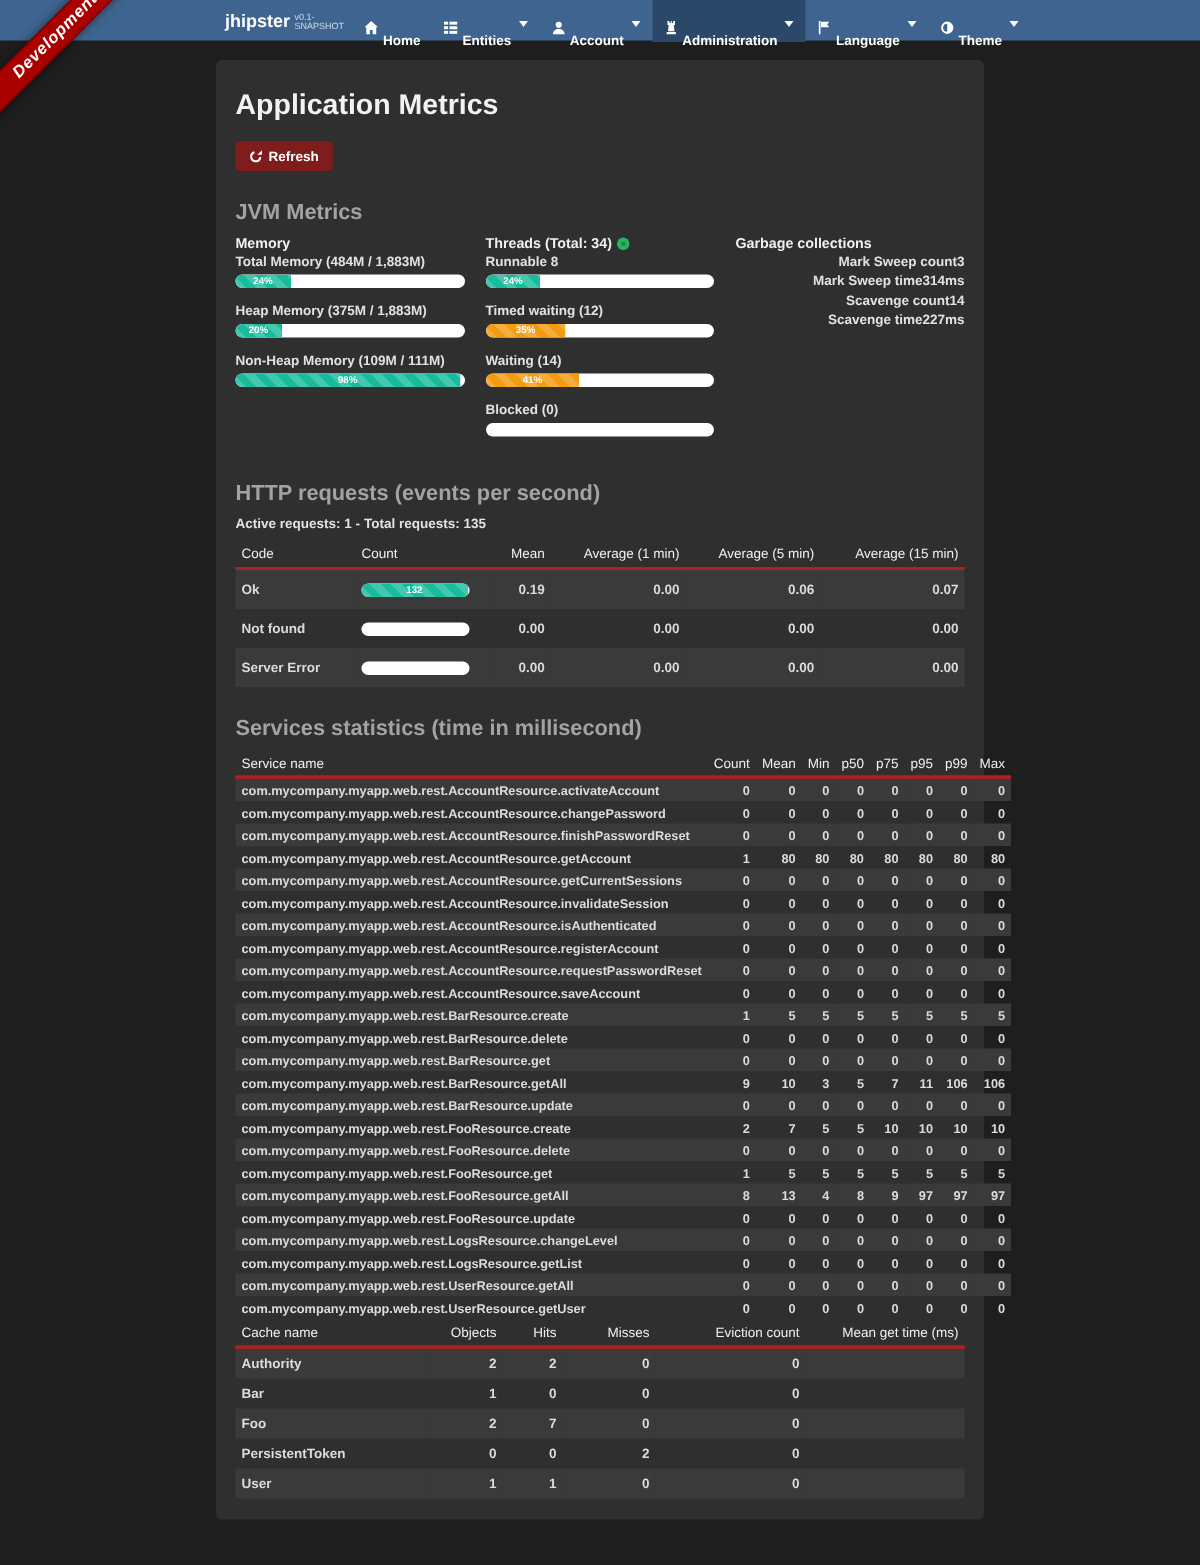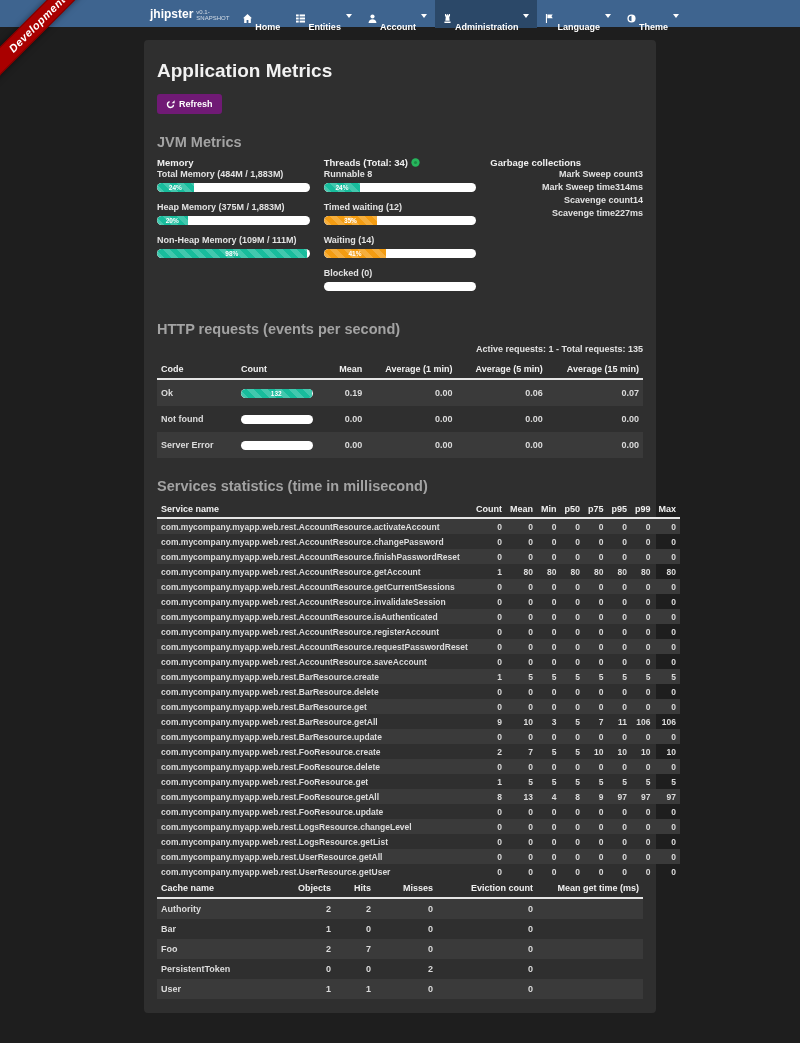--- a/index.html
+++ b/index.html
@@ -40,21 +40,21 @@
     display:inline-block; width:0; height:0; margin-left:2px;
     border-left:3px solid transparent; border-right:3px solid transparent;
     border-top:4px solid #fff;
   }
   
   .container { width:512px; margin:13px auto 0; }
   .panel { background:#2f2f2f; border-radius:4px; padding:12px 13px 14px; }
   h2.page-title { font-size:19px; font-weight:bold; color:#f2f2f2; margin:8px 0 12px; }
   h3.section { font-size:14.5px; font-weight:bold; color:#a3a3a3; margin:20px 0 7px; }
   .btn-refresh {
-    background:#701a75; color:#fff; border:none; border-radius:3px;
+    background:#7f1d1d; color:#fff; border:none; border-radius:3px;
     font-family:inherit; font-size:9px; font-weight:bold;
     padding:5px 9px; display:inline-flex; align-items:center; gap:4px; cursor:pointer;
   }
   
   .jvm-row { display:flex; gap:14px; margin-top:4px; }
   .jvm-col { flex:1; min-width:0; }
   .col-head { font-size:9.5px; font-weight:bold; color:#f0f0f0; display:flex; align-items:center; gap:3px; }
   .bar-label { font-size:9px; font-weight:bold; color:#e2e2e2; margin:1px 0 4px; white-space:nowrap; }
   .track {
     background:#fff; height:9px; border-radius:5px; overflow:hidden; margin-bottom:10px;
@@ -62,21 +62,21 @@
   .fill {
     height:100%; border-radius:5px 0 0 5px;
     text-align:center; font-size:6.5px; font-weight:bold; color:#fff; line-height:9px;
     background-image:repeating-linear-gradient(45deg, rgba(255,255,255,.18) 0 5px, rgba(255,255,255,0) 5px 10px);
   }
   .fill.teal { background-color:#18bc9c; }
   .fill.orange { background-color:#f39c12; }
   .gc-row { display:flex; justify-content:flex-end; font-size:9px; font-weight:bold; line-height:13px; color:#e2e2e2; }
   
   table { width:100%; border-collapse:collapse; }
-  th { font-size:9px; font-weight:bold; color:#f0f0f0; padding:4px 4px; border-bottom:2px solid #e5e5e5; }
+  th { font-size:9px; font-weight:normal; color:#f0f0f0; padding:4px 4px; border-bottom:2px solid #b91c1c; }
   td { font-size:9px; font-weight:bold; color:#dcdcdc; padding:5px 4px; }
   tr.stripe td { background:#3a3a3a; }
   .al { text-align:left; } .ar { text-align:right; }
   #http-table td { padding:8px 4px; }
   #services-table td { font-size:8.5px; padding:2.5px 4px; }
   #services-table th { padding:3px 4px; }
   .mini-track { background:#fff; height:9px; border-radius:5px; overflow:hidden; width:72px; }
   .cell-bar { vertical-align:middle; }
 </style>
 </head>
@@ -250,21 +250,21 @@
             </div>
             <div class="gc-row">
               <span>Scavenge time</span>
               <span>227ms</span>
             </div>
           </div>
       </div>
     </div>
 
     <h3 class="section">HTTP requests (events per second)</h3>
-    <div style="font-size:9px;font-weight:bold;color:#e2e2e2;margin-bottom:6px;text-align:right;">
+    <div style="font-size:9px;font-weight:bold;color:#e2e2e2;margin-bottom:6px;">
       <span>Active requests:</span>
       <span>1</span>
       <span>-</span>
       <span>Total requests:</span>
       <span>135</span>
     </div>
     <table id="http-table">
         <thead>
           <tr>
             <th class="al" style="width: 80px;">Code</th>

